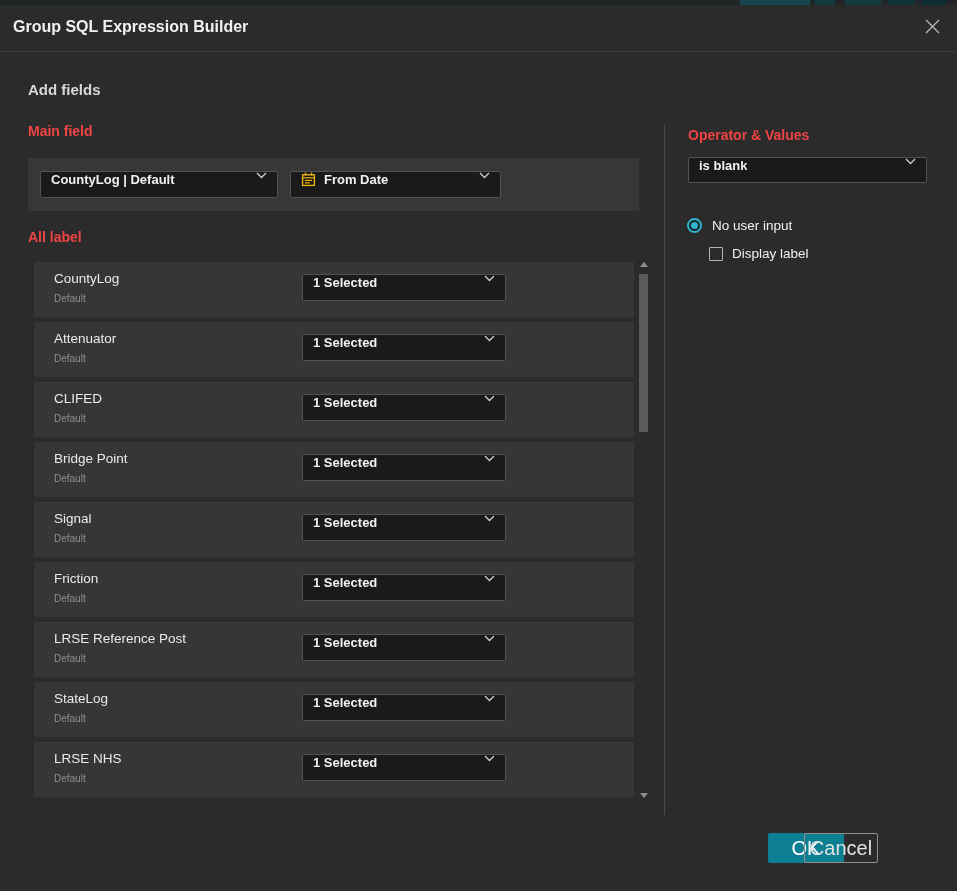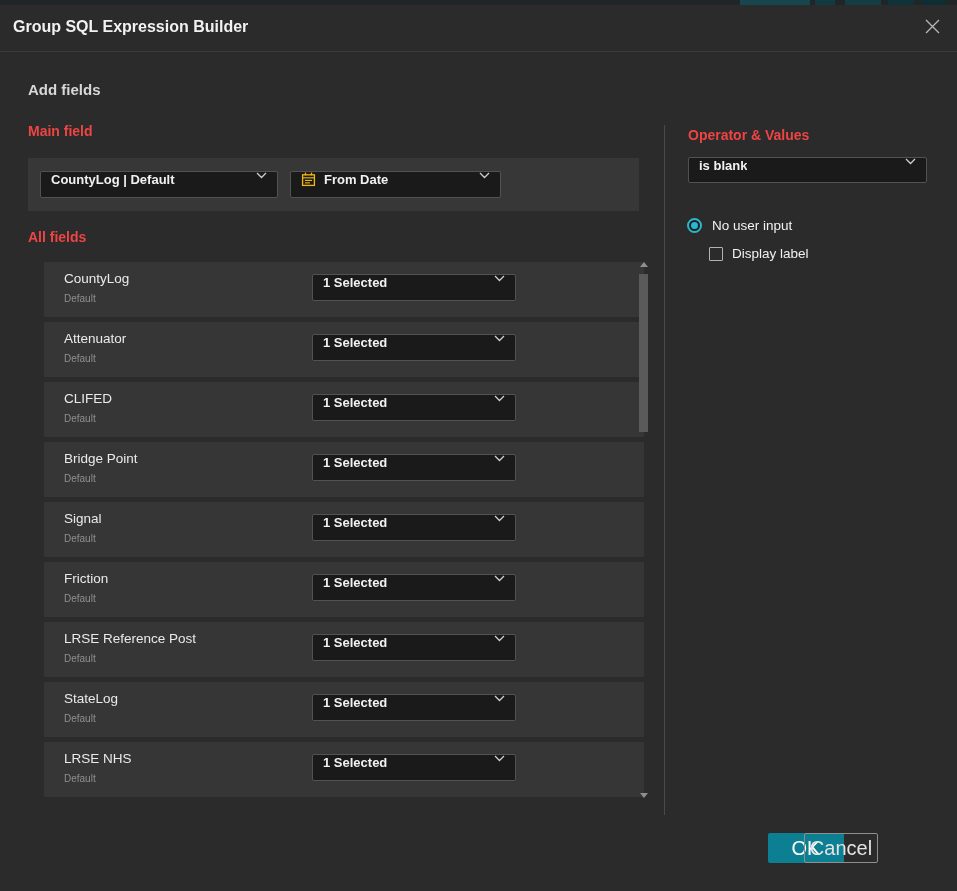--- a/index.html
+++ b/index.html
@@ -27,21 +27,21 @@
 
   .select { position:absolute; display:flex; align-items:flex-start; gap:8px; background:#1a1a1a;
             border:1px solid #525252; border-radius:2px; padding:0 10px; color:#f1f1f1;
             font-size:13px; font-weight:600; cursor:pointer; }
   .select .lbl { white-space:nowrap; overflow:hidden; }
   .select .chev { margin-left:auto; display:flex; }
 
   .sel-layer { left:12px; top:13px; width:238px; height:27px; }
   .sel-field { left:262px; top:13px; width:211px; height:27px; }
 
-  .list { position:absolute; left:44px; top:257px; width:600px; }
+  .list { position:absolute; left:34px; top:257px; width:600px; }
   .field-row { position:relative; height:55px; margin-bottom:5px; background:#363636; }
   .field-row .name { position:absolute; left:20px; top:9px;  font-size:13.5px; font-weight:500; color:#eaeaea; }
   .field-row .sub  { position:absolute; left:20px; top:31px; font-size:10px; font-weight:400; color:#8f8f8f; }
   .field-row .select { left:268px; top:12px; width:204px; height:27px; }
 
   .scrollbar { position:absolute; left:638px; top:255px; width:12px; height:540px; }
   .scroll-up, .scroll-down { position:absolute; left:2px; width:0; height:0; cursor:pointer; }
   .scroll-up   { top:2px;    border-left:4px solid transparent; border-right:4px solid transparent; border-bottom:5px solid #8f8f8f; }
   .scroll-down { bottom:2px; border-left:4px solid transparent; border-right:4px solid transparent; border-top:5px solid #8f8f8f; }
   .scroll-thumb { position:absolute; left:1px; top:14px; width:9px; height:158px; background:#5a5a5a; cursor:pointer; }
@@ -115,21 +115,21 @@
         </span>
         <span class="lbl">From Date</span>
         <span class="chev">
           <svg width="11" height="7" viewBox="0 0 11 7">
               <path d="M1 1 L5.5 5.5 L10 1" stroke="#cfcfcf" stroke-width="1.3" fill="none"></path>
             </svg>
         </span>
       </div>
     </div>
 
-    <div class="h-gray h-all">All fields</div>
+    <div class="h-gray h-all">All label</div>
 
     <div class="list">
         <div class="field-row">
           <div class="name">CountyLog</div>
           <div class="sub">Default</div>
           <div class="select">
             <span class="lbl">1 Selected</span>
             <span class="chev">
               <svg width="11" height="7" viewBox="0 0 11 7">
                 <path d="M1 1 L5.5 5.5 L10 1" stroke="#cfcfcf" stroke-width="1.3" fill="none"></path>

